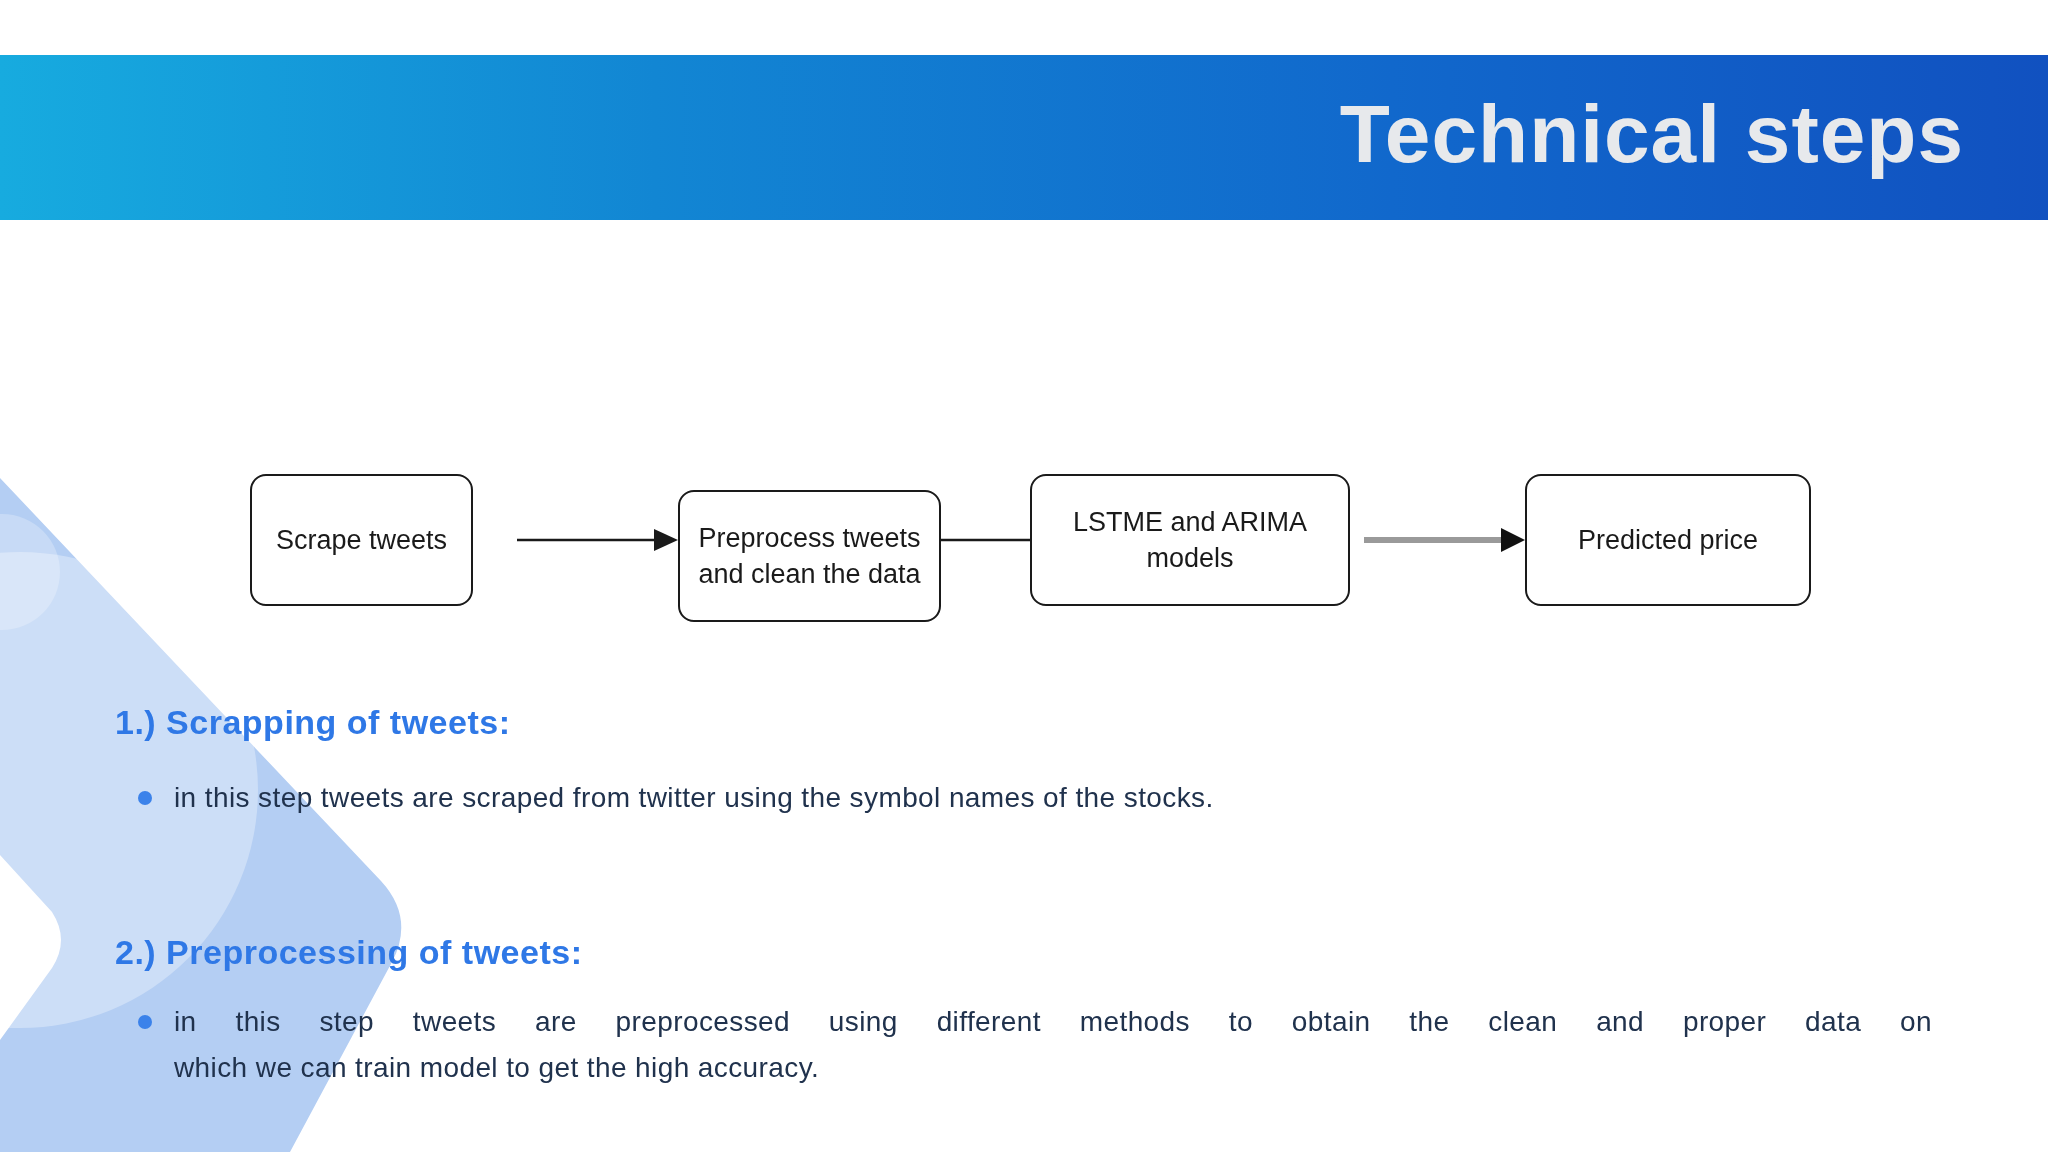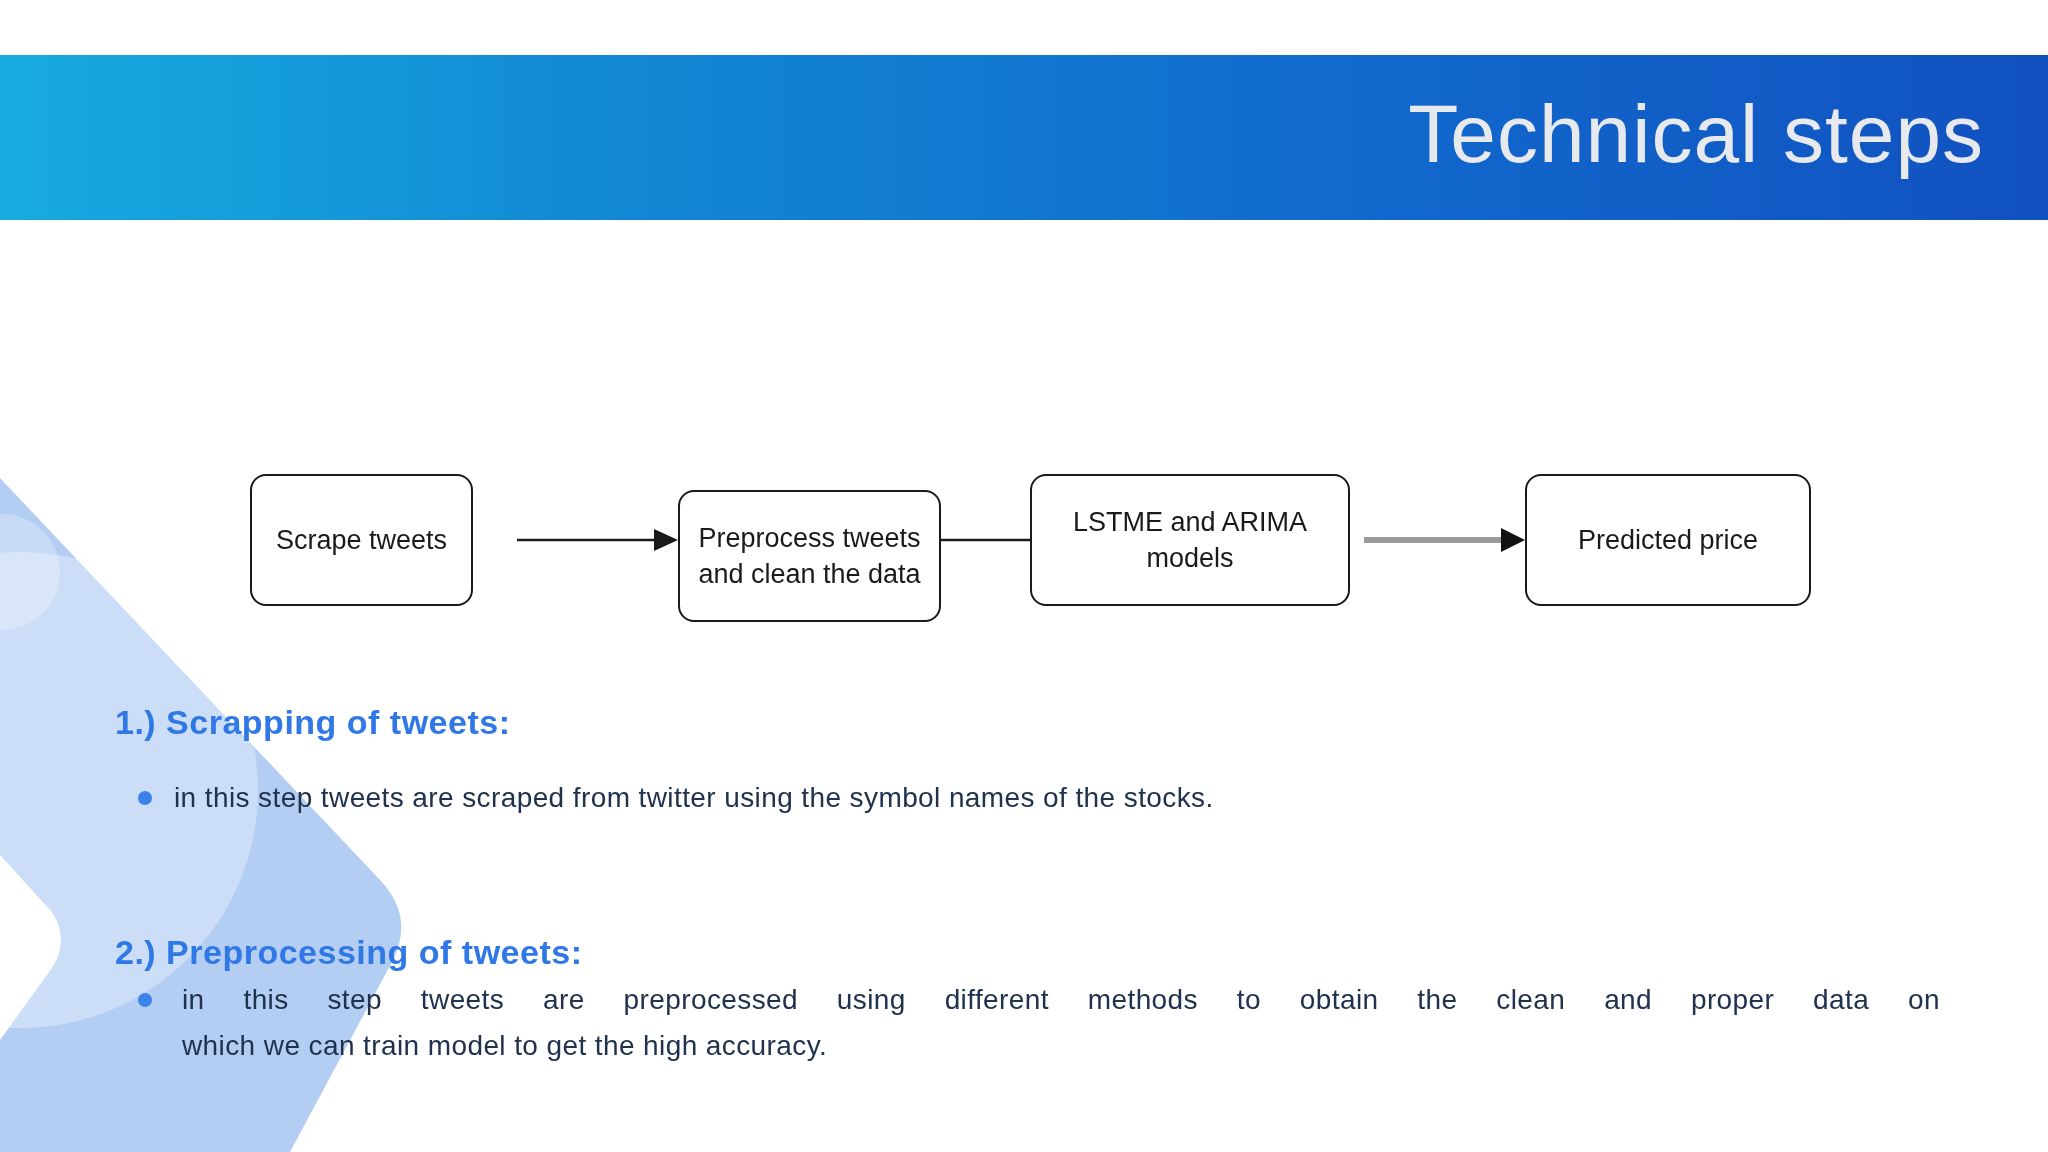--- a/index.html
+++ b/index.html
@@ -13,23 +13,23 @@
   .decor{position:absolute;left:0;top:0;width:2048px;height:1152px;}
 
   .header-band{
     position:absolute;left:0;top:55px;width:2048px;height:165px;
     background:linear-gradient(90deg,#17abdf 0%,#1286d3 32%,#1168cc 68%,#1151c0 100%);
     display:flex;align-items:center;justify-content:flex-end;
   }
   .slide-title{
     color:#e7e9ec;
     font-size:82px;
-    font-weight:400;
+    font-weight:700;
     letter-spacing:1px;
-    padding-right:64px;
+    padding-right:84px;
     line-height:1;
     transform:translateY(-4px);
   }
 
   .intro{
     position:absolute;left:131px;top:346px;
     color:#1d5ecb;
     font-size:33px;font-weight:700;
     letter-spacing:3.5px;
     white-space:nowrap;
@@ -63,21 +63,21 @@
 
   .bullet-row{
     position:absolute;left:138px;
     display:flex;align-items:flex-start;
     color:#20324d;
     font-size:28px;
     letter-spacing:0.4px;
     line-height:46px;
   }
   .b1{top:775px;}
-  .b2{top:977px;gap:8px;}
+  .b2{top:999px;}
   .dot{
     flex:0 0 auto;
     width:14px;height:14px;border-radius:50%;
     background:#3b82ea;
     margin:16px 22px 0 0;
   }
   .bullet-text{white-space:nowrap;}
   .justify-block{display:block;width:1758px;}
   .jline{display:block;text-align:justify;text-align-last:justify;}
   .nline{display:block;text-align:left;}

